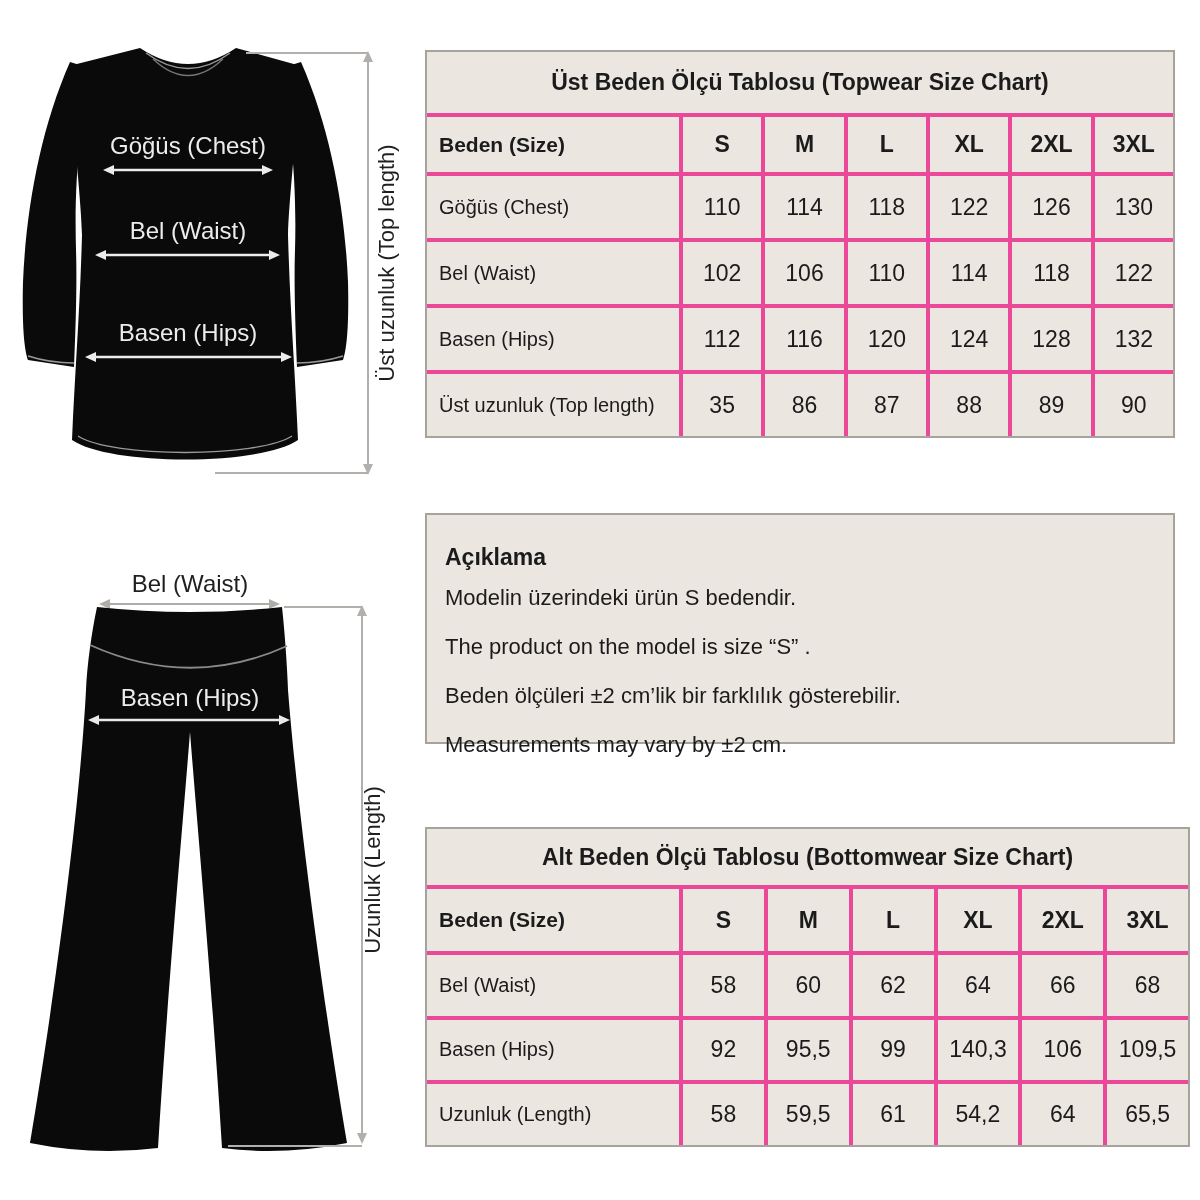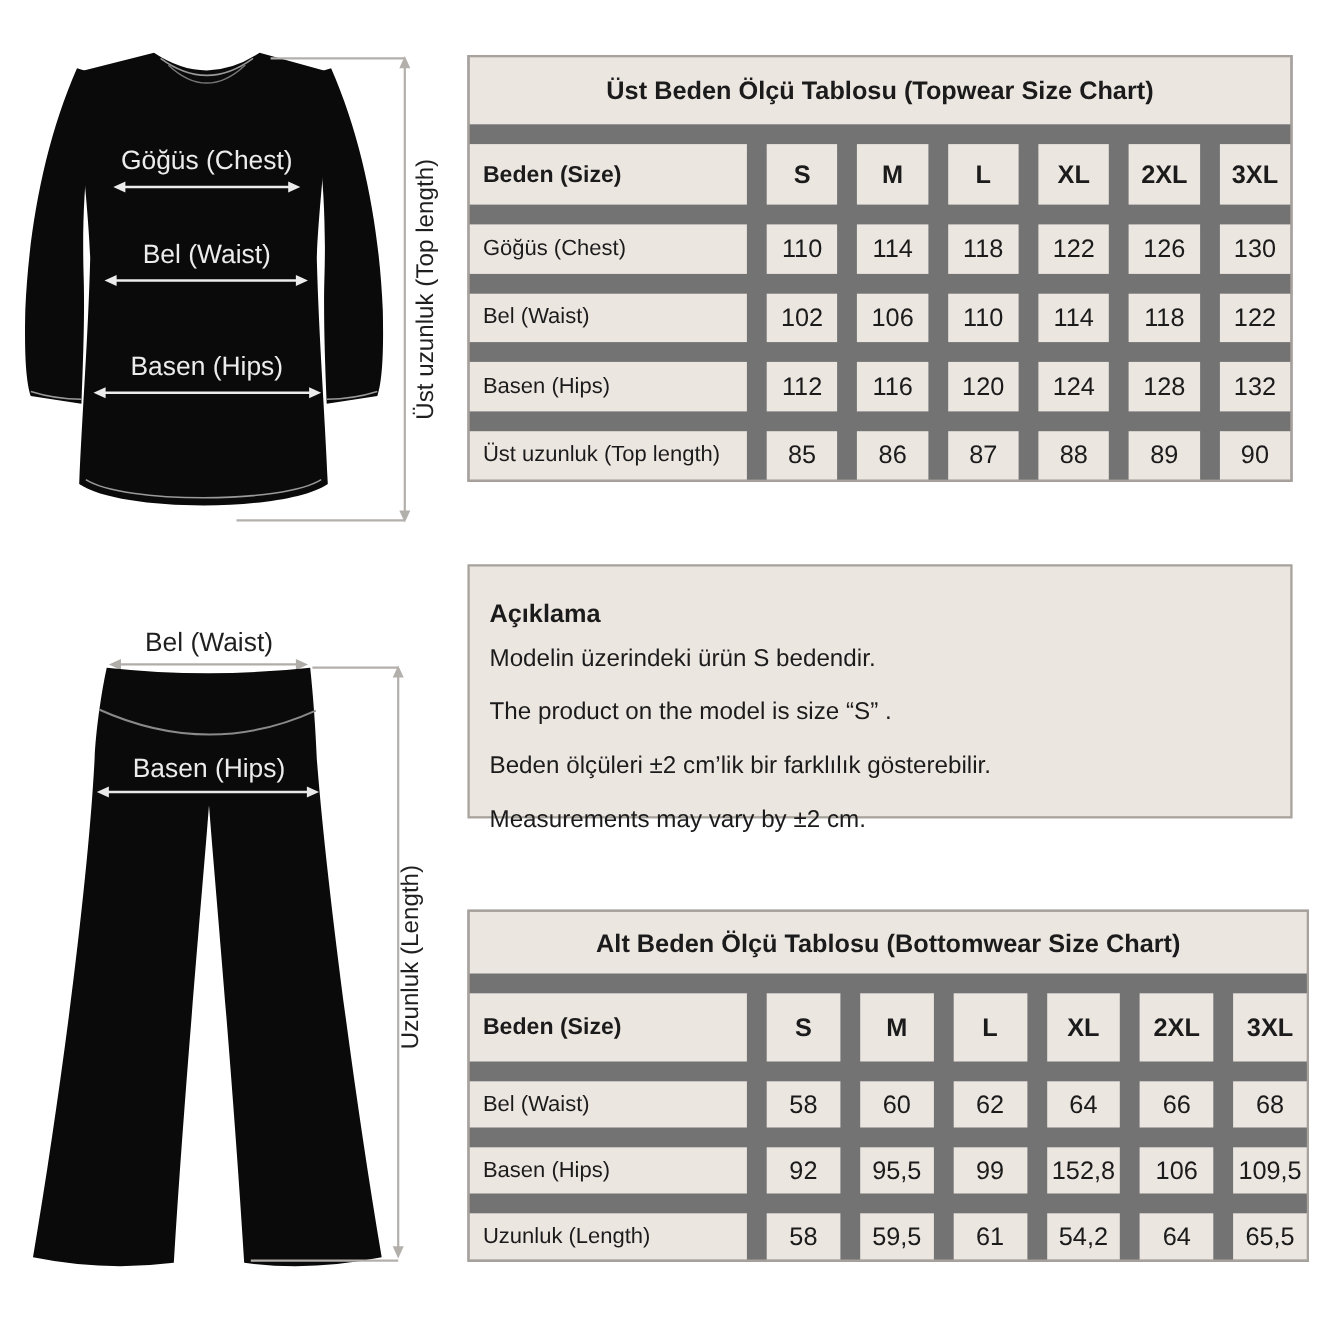--- a/index.html
+++ b/index.html
@@ -9,22 +9,22 @@
     font-family: "Liberation Sans", sans-serif;
   }
   * { box-sizing: border-box; }
   .canvas { position: relative; width: 1200px; height: 1200px; overflow: hidden; }
 
   
   .size-table {
     position: absolute;
     display: grid;
     grid-template-columns: 252px repeat(6, 1fr);
-    gap: 18px;
-    background: #737373;          
+    gap: 4px;
+    background: #ec4899;          
     border: 2px solid #a8a29c;
   }
   .size-table .cell {
     background: #ece6e1;
     display: flex;
     align-items: center;
     justify-content: center;
     font-size: 23px;
     color: #1b1b1b;
     white-space: nowrap;
@@ -214,21 +214,21 @@
 
     <div class="cell label">Basen (Hips)</div>
     <div class="cell">112</div>
     <div class="cell">116</div>
     <div class="cell">120</div>
     <div class="cell">124</div>
     <div class="cell">128</div>
     <div class="cell">132</div>
 
     <div class="cell label">Üst uzunluk (Top length)</div>
-    <div class="cell">85</div>
+    <div class="cell">35</div>
     <div class="cell">86</div>
     <div class="cell">87</div>
     <div class="cell">88</div>
     <div class="cell">89</div>
     <div class="cell">90</div>
   </div>
 
   <div id="notes">
     <p class="notes-title">Açıklama</p>
     <p>Modelin üzerindeki ürün S bedendir.</p>
@@ -253,21 +253,21 @@
     <div class="cell">60</div>
     <div class="cell">62</div>
     <div class="cell">64</div>
     <div class="cell">66</div>
     <div class="cell">68</div>
 
     <div class="cell label">Basen (Hips)</div>
     <div class="cell">92</div>
     <div class="cell">95,5</div>
     <div class="cell">99</div>
-    <div class="cell">152,8</div>
+    <div class="cell">140,3</div>
     <div class="cell">106</div>
     <div class="cell">109,5</div>
 
     <div class="cell label">Uzunluk (Length)</div>
     <div class="cell">58</div>
     <div class="cell">59,5</div>
     <div class="cell">61</div>
     <div class="cell">54,2</div>
     <div class="cell">64</div>
     <div class="cell">65,5</div>

